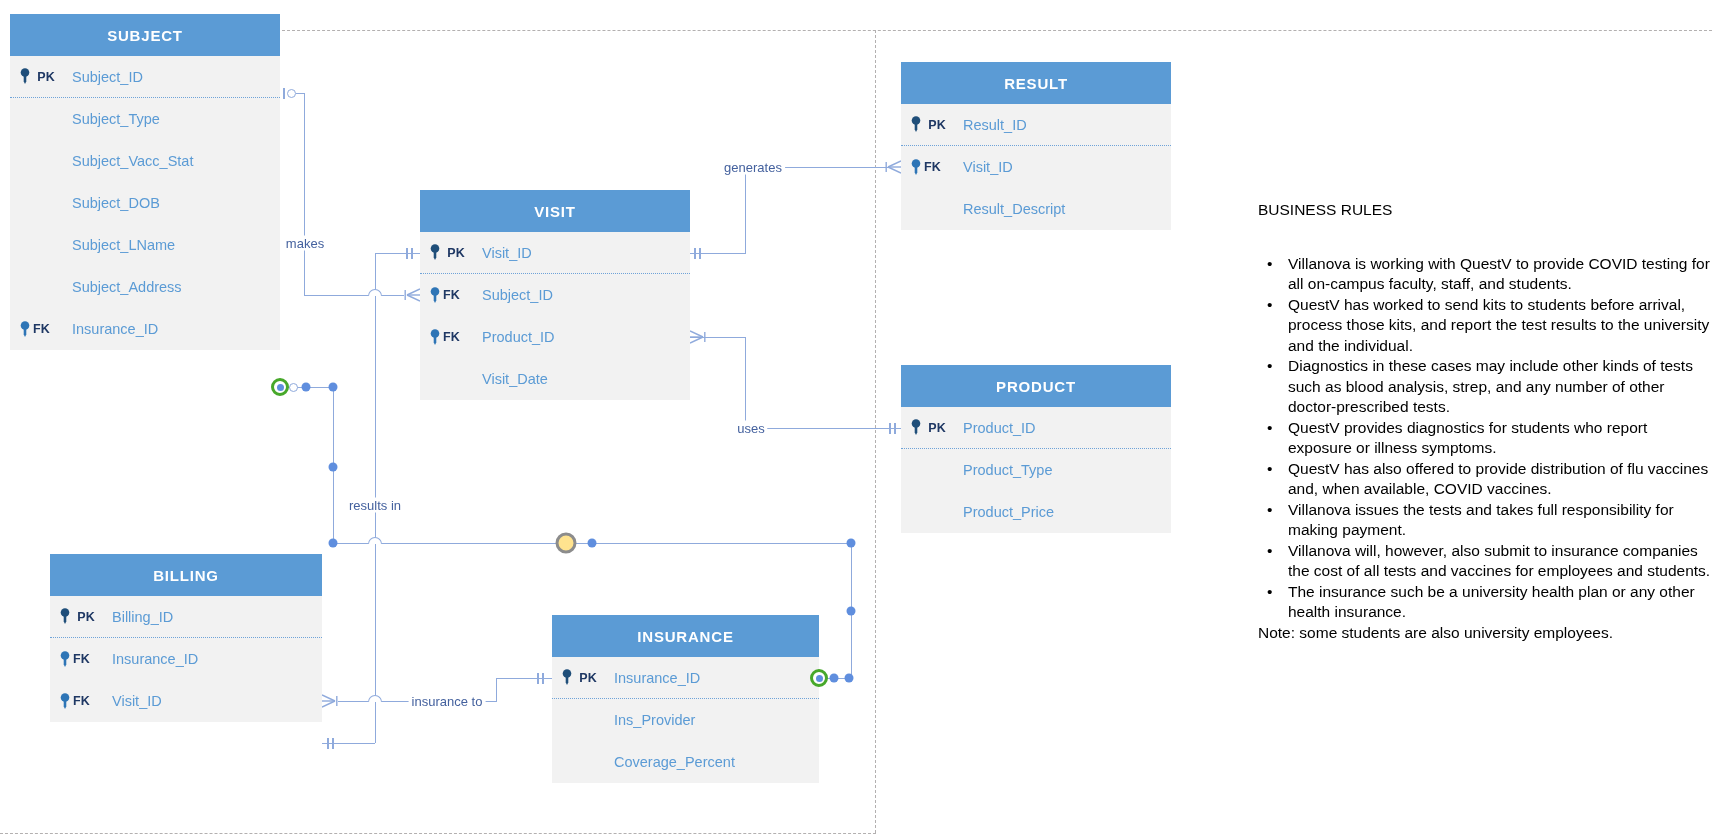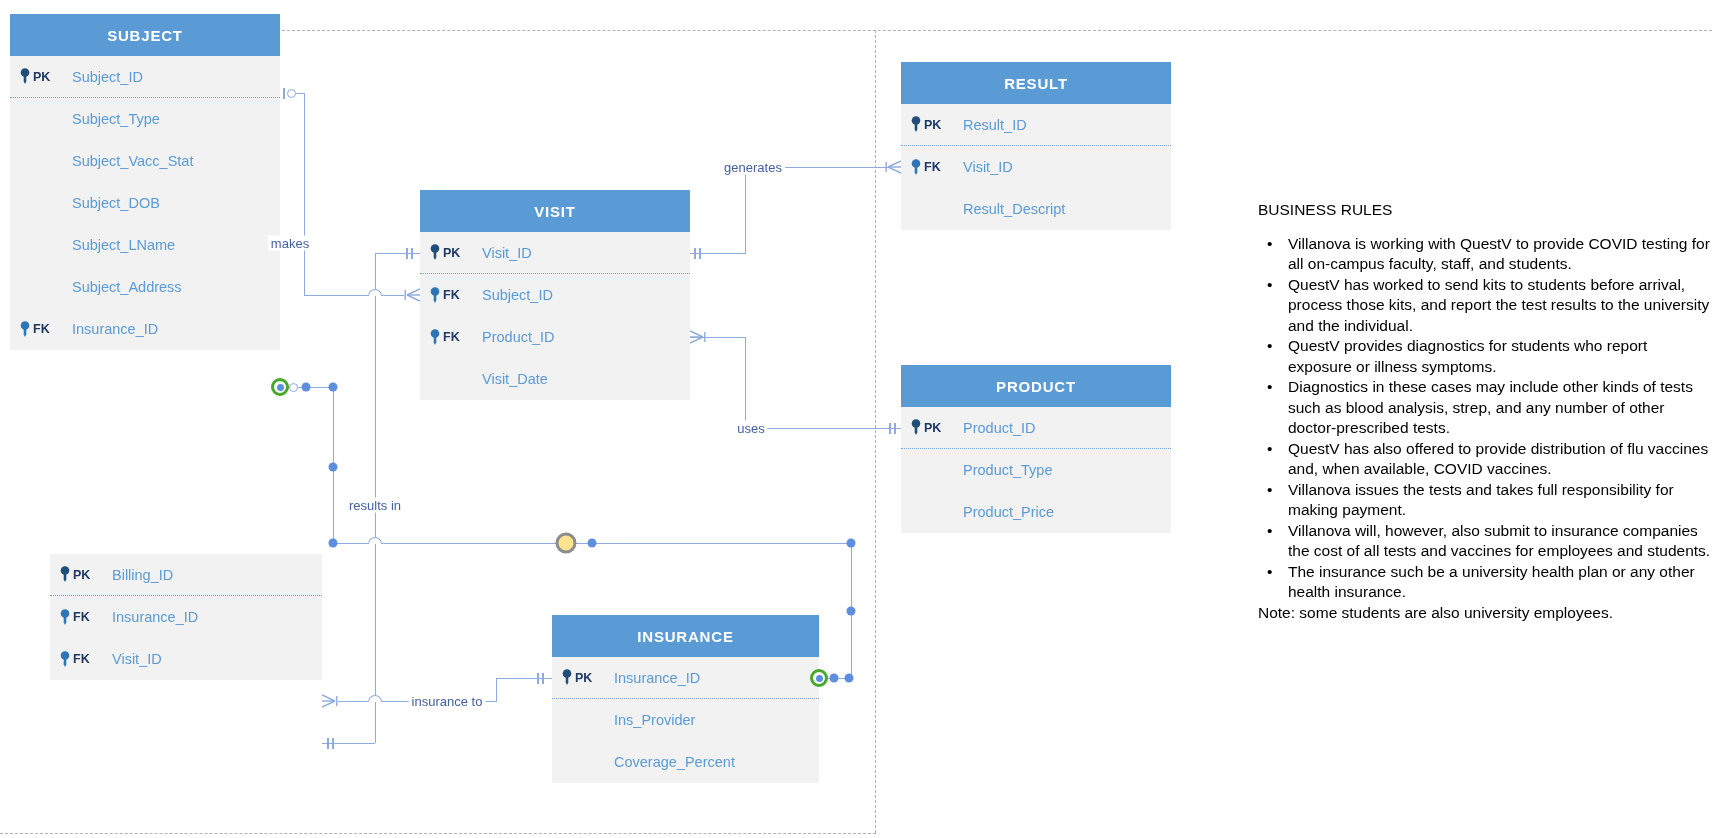--- a/index.html
+++ b/index.html
@@ -4,21 +4,21 @@
 <style>
   html,body{margin:0;padding:0;background:#fff;}
   #canvas{position:relative;width:1717px;height:838px;background:#ffffff;overflow:hidden;
           font-family:"Liberation Sans",sans-serif;}
   
   .entity{position:absolute;}
   .ent-header{height:42px;background:#5b9bd5;color:#fff;display:flex;align-items:center;
               justify-content:center;font-size:15px;font-weight:700;letter-spacing:.8px;}
   .ent-body{background:#f2f2f2;}
   .row{height:42px;display:flex;align-items:center;padding-left:9px;background:#f2f2f2;box-sizing:border-box;}
-  .row.sep{border-bottom:1px dotted #6fa3d8;}
+  .row.sep{border-bottom:1px dotted #6fa3d8;text-align:center;}
   .keywrap{width:14px;flex:0 0 14px;display:flex;align-items:center;}
   .pk-key{color:#1f4e79;}
   .fk-key{color:#2e75b6;}
   .kl{font-size:12.5px;font-weight:700;color:#1f3864;width:26px;flex:0 0 26px;}
   .fn{font-size:14.5px;color:#5b9bd5;margin-left:13px;}
   .fn.noicon{margin-left:53px;}
   
   .cl{position:absolute;background:#8faadc;}
   .tick{position:absolute;width:1.5px;height:11px;background:#8faadc;}
   .hop{position:absolute;width:14px;height:7px;border:1.4px solid #8faadc;border-bottom:none;
@@ -36,21 +36,21 @@
               background:#fff;box-sizing:border-box;z-index:8;transform:translate(-50%,-50%);
               display:flex;align-items:center;justify-content:center;}
   .green-ring .mid{width:7px;height:7px;border-radius:50%;background:#5f8ede;}
   .yellow-ring{position:absolute;width:21px;height:21px;border:3px solid #8c8c8c;border-radius:50%;
                background:#ffe38f;box-sizing:border-box;z-index:8;transform:translate(-50%,-50%);}
   
   .vdash{position:absolute;border-left:1px dashed #b3b0b0;width:0;}
   .hdash{position:absolute;border-top:1px dashed #b3b0b0;height:0;}
   
   .brules{position:absolute;left:1258px;top:200px;width:456px;color:#000;font-size:15.5px;line-height:20.5px;}
-  .br-title{margin-bottom:13px;}
+  .br-title{margin-bottom:33px;}
   .br-item{display:flex;}
   .br-bullet{flex:0 0 30px;width:30px;padding-left:9px;box-sizing:border-box;}
   .br-bullet::before{content:"\2022";}
   .br-text{flex:1;}
   .br-note{margin-top:0;}
   .z2{z-index:2}.z3{z-index:3}.z4{z-index:4}
 </style>
 </head>
 <body>
 
@@ -66,21 +66,21 @@
   <div class="cl z2" style="left:304px;top:93px;width:1.4px;height:203px"></div>
   <div class="cl z3" style="left:304px;top:295px;width:64px;height:1.4px"></div>
   <div class="hop z3" style="left:368px;top:288.5px"></div>
   <div class="cl z3" style="left:382px;top:295px;width:22px;height:1.4px"></div>
   <svg class="foot z3" style="left:403px;top:288px" width="17" height="14">
     <line x1="2.2" y1="2" x2="2.2" y2="12"></line>
       <line x1="4" y1="7" x2="17" y2="1"></line>
     <line x1="4" y1="7" x2="17" y2="7"></line>
       <line x1="4" y1="7" x2="17" y2="13"></line>
     </svg>
-  <div class="rel-label" style="left:290px;top:243px">makes</div>
+  <div class="rel-label" style="left:305px;top:243px">makes</div>
 
   <div class="cl z2" style="left:690px;top:253px;width:56px;height:1.4px"></div>
   <div class="tick z3" style="left:694px;top:247.5px"></div>
   <div class="tick z3" style="left:699px;top:247.5px"></div>
   <div class="cl z2" style="left:745px;top:167px;width:1.4px;height:87px"></div>
   <div class="cl z2" style="left:745px;top:167px;width:143px;height:1.4px"></div>
   <svg class="foot z3" style="left:884px;top:160px" width="17" height="14">
     <line x1="2.2" y1="2" x2="2.2" y2="12"></line>
       <line x1="4" y1="7" x2="17" y2="1"></line>
     <line x1="4" y1="7" x2="17" y2="7"></line>
@@ -276,20 +276,21 @@
       <div class="row">
           <span class="fn noicon">Product_Type</span>
         </div>
       <div class="row">
           <span class="fn noicon">Product_Price</span>
         </div>
     </div>
   </div>
 
   <div class="entity z4" style="left:50px;top:554px;width:272px">
+    <div class="ent-header">BILLING</div>
     <div class="ent-body">
       <div class="row sep">
         <span class="keywrap">
             <svg class="pk-key" width="12" height="17" viewBox="0 0 12 17">
               <circle cx="6" cy="4.5" r="4.3" fill="currentColor"></circle>
               <path d="M4.7 8 h2.6 v5.6 l-1.3 2.4 l-1.3 -2.4 z" fill="currentColor"></path>
             </svg>
           </span>
         <span class="kl">PK</span>
         <span class="fn">Billing_ID</span>
@@ -344,28 +345,28 @@
     <div class="br-item">
         <span class="br-bullet"></span>
         <span class="br-text">Villanova is working with QuestV to provide COVID testing for all on-campus faculty, staff, and students.</span>
       </div>
     <div class="br-item">
         <span class="br-bullet"></span>
         <span class="br-text">QuestV has worked to send kits to students before arrival, process those kits, and report the test results to the university and the individual.</span>
       </div>
     <div class="br-item">
         <span class="br-bullet"></span>
+        <span class="br-text">Diagnostics in these cases may include other kinds of tests such as blood analysis, strep, and any number of other doctor-prescribed tests.</span>
+      </div>
+    <div class="br-item">
+        <span class="br-bullet"></span>
         <span class="br-text">QuestV provides diagnostics for students who report exposure or illness symptoms.</span>
       </div>
     <div class="br-item">
         <span class="br-bullet"></span>
-        <span class="br-text">Diagnostics in these cases may include other kinds of tests such as blood analysis, strep, and any number of other doctor-prescribed tests.</span>
-      </div>
-    <div class="br-item">
-        <span class="br-bullet"></span>
         <span class="br-text">QuestV has also offered to provide distribution of flu vaccines and, when available, COVID vaccines.</span>
       </div>
     <div class="br-item">
         <span class="br-bullet"></span>
         <span class="br-text">Villanova issues the tests and takes full responsibility for making payment.</span>
       </div>
     <div class="br-item">
         <span class="br-bullet"></span>
         <span class="br-text">Villanova will, however, also submit to insurance companies the cost of all tests and vaccines for employees and students.</span>
       </div>

